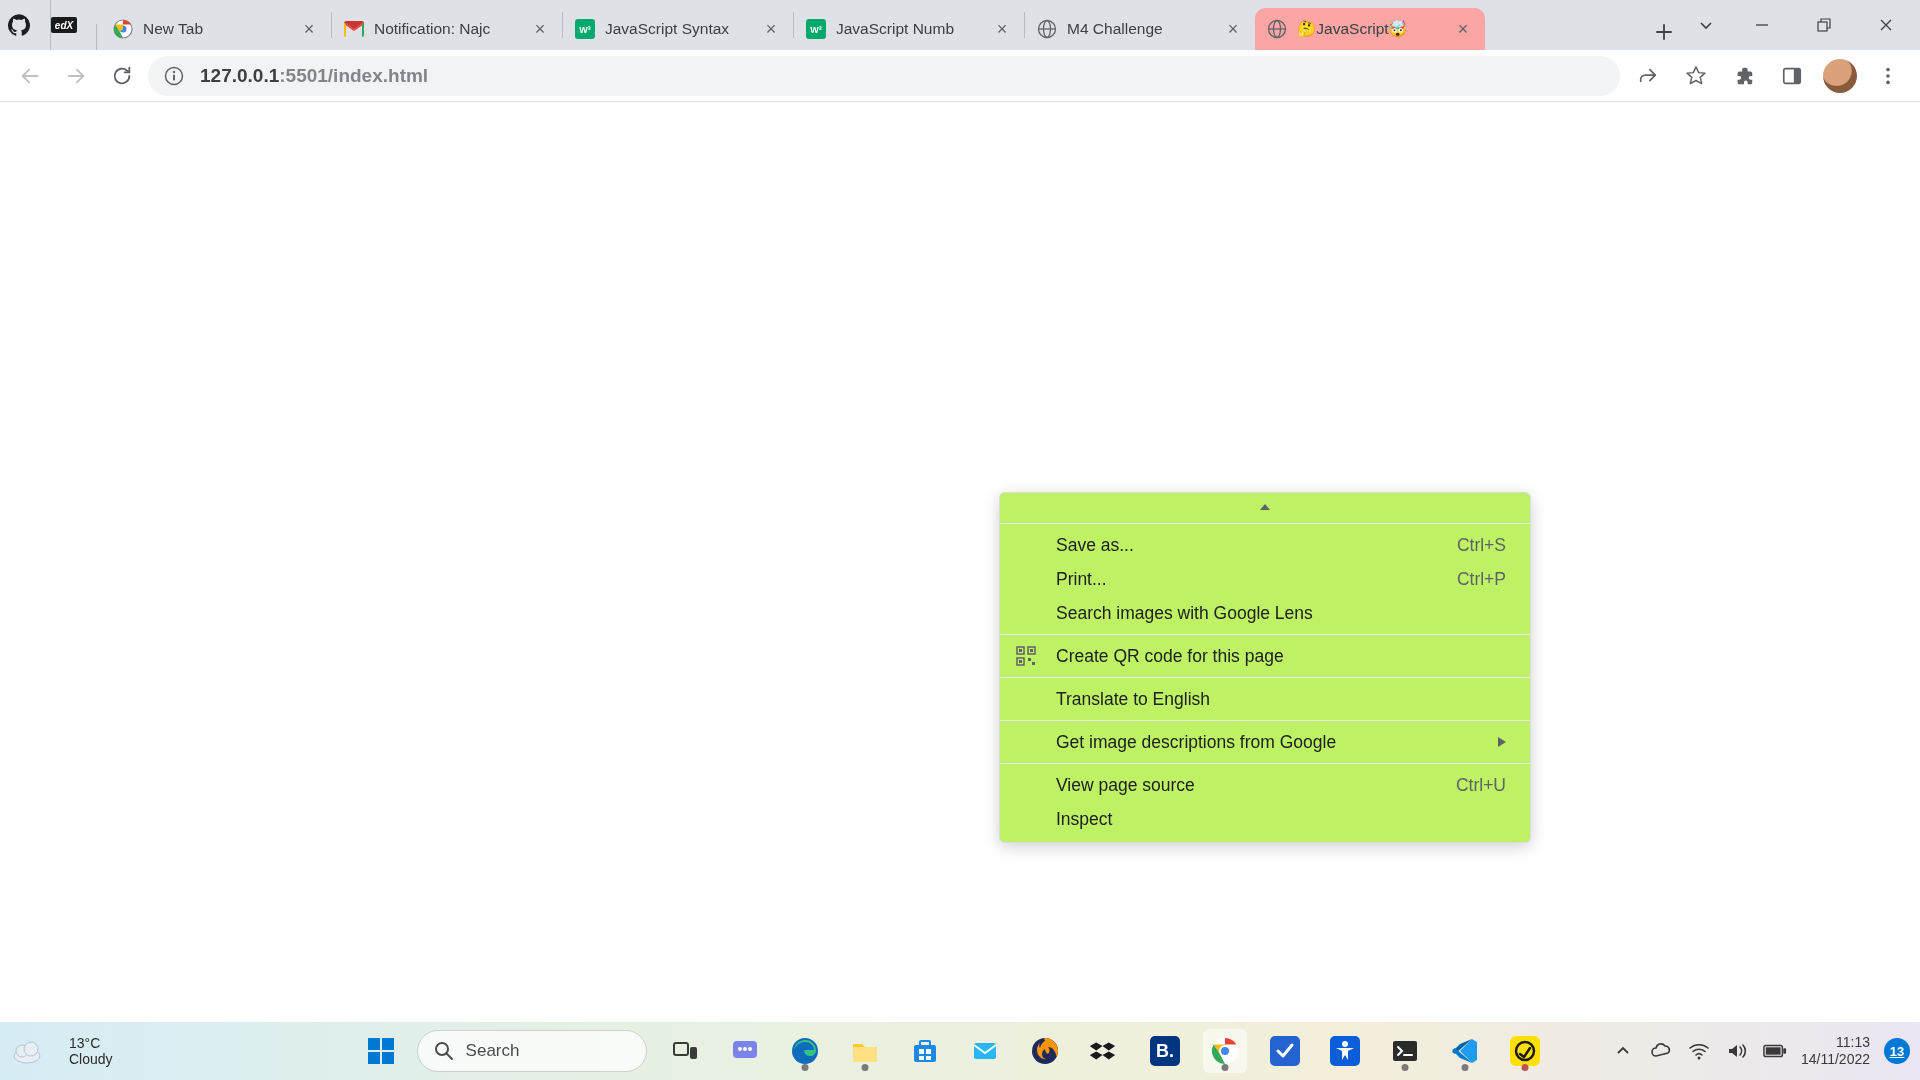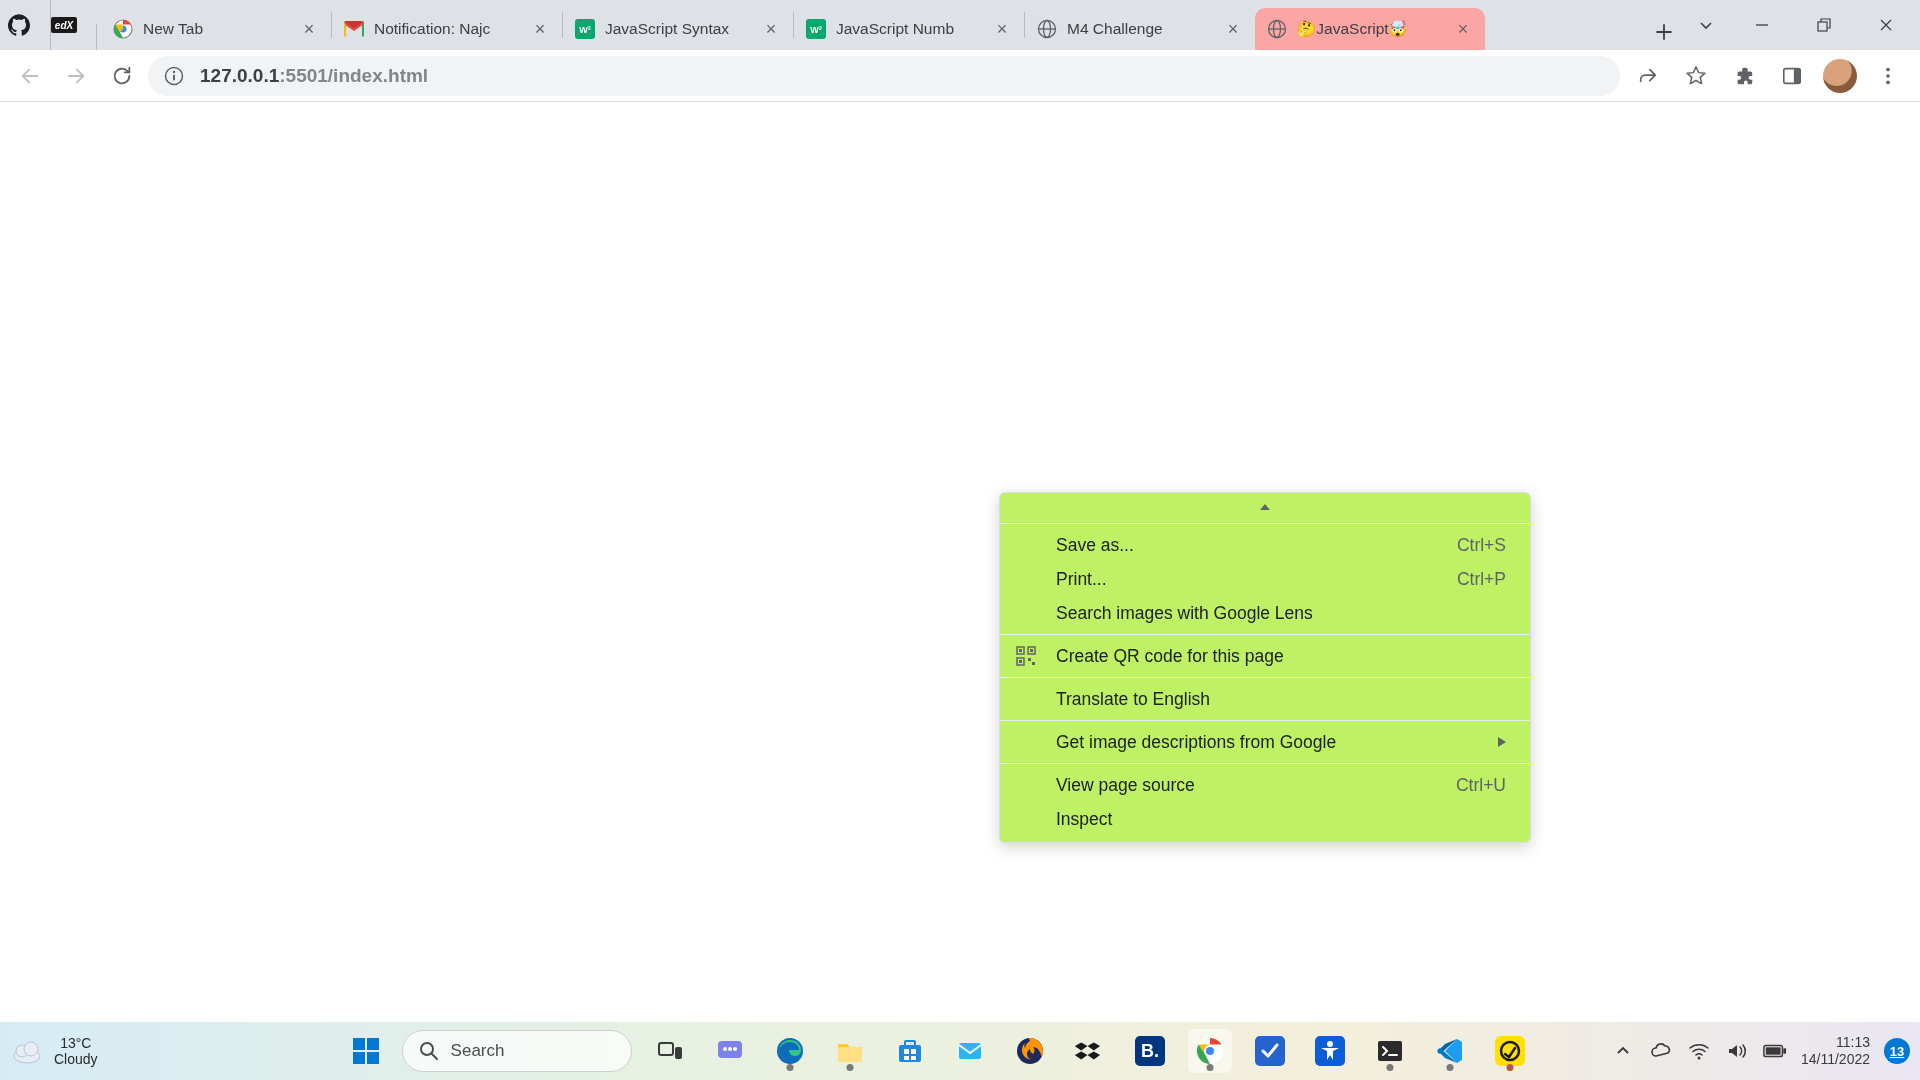--- a/index.html
+++ b/index.html
@@ -55,21 +55,21 @@
 .ctx-item .label { flex: 1; }
 .ctx-item .accel { color: #5f6368; }
 .ctx-item .sub { color: #5f6368; font-size: 14px; }
 
 
 .taskbar {
   position: absolute; left: 0; right: 0; bottom: 0; height: 58px;
   background: linear-gradient(90deg, #d6ecf5 0%, #e7f1e2 35%, #f3efda 70%, #eae6f2 100%);
   display: flex; align-items: center; padding: 0 10px; gap: 8px;
 }
-.weather { display: flex; align-items: center; gap: 10px; color: #2b2b2b; font-size: 14px; text-align: center; }
+.weather { display: flex; align-items: center; gap: 25px; color: #2b2b2b; font-size: 14px; }
 .weather .wicon { width: 34px; height: 34px; }
 .weather .lines { display: flex; flex-direction: column; line-height: 1.15; }
 .tb-center { display: flex; align-items: center; gap: 16px; margin-left: 240px;}
 .start-btn { width: 40px; height: 40px; display: flex; align-items: center; justify-content: center; }
 .search-pill { width: 230px; height: 42px; background: rgba(255,255,255,.7); border: 1px solid #cfcfcf; border-radius: 22px; display: flex; align-items: center; padding: 0 16px; gap: 12px; color: #4b4b4b; font-size: 17px; }
 .tb-icon { width: 44px; height: 44px; display: flex; align-items: center; justify-content: center; border-radius: 6px; position: relative; }
 .tb-icon.active::after { content:""; position:absolute; bottom:2px; left:50%; transform:translateX(-50%); width:7px; height:7px; background:#7a7a7a; border-radius:50%;}
 .tb-icon.running::after { content:""; position:absolute; bottom:2px; left:50%; transform:translateX(-50%); width:7px; height:7px; background:#b55; border-radius:50%;}
 .tb-right { margin-left: auto; display: flex; align-items: center; gap: 14px; color: #3a3a3a; }
 .sys-icon { width: 24px; height: 24px; display:flex; align-items:center; justify-content:center;}

